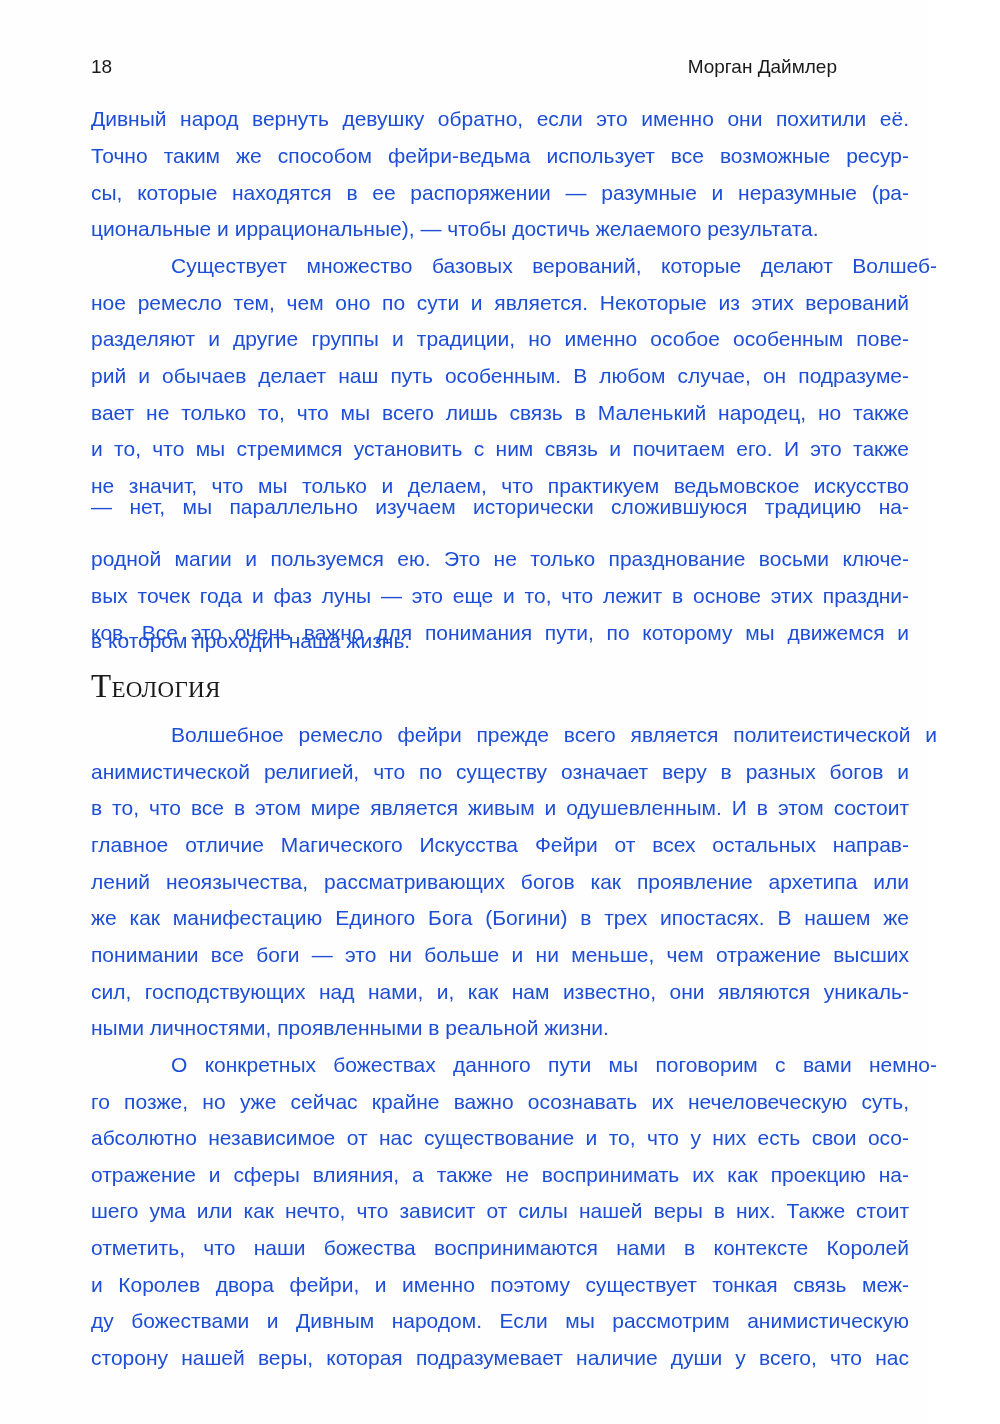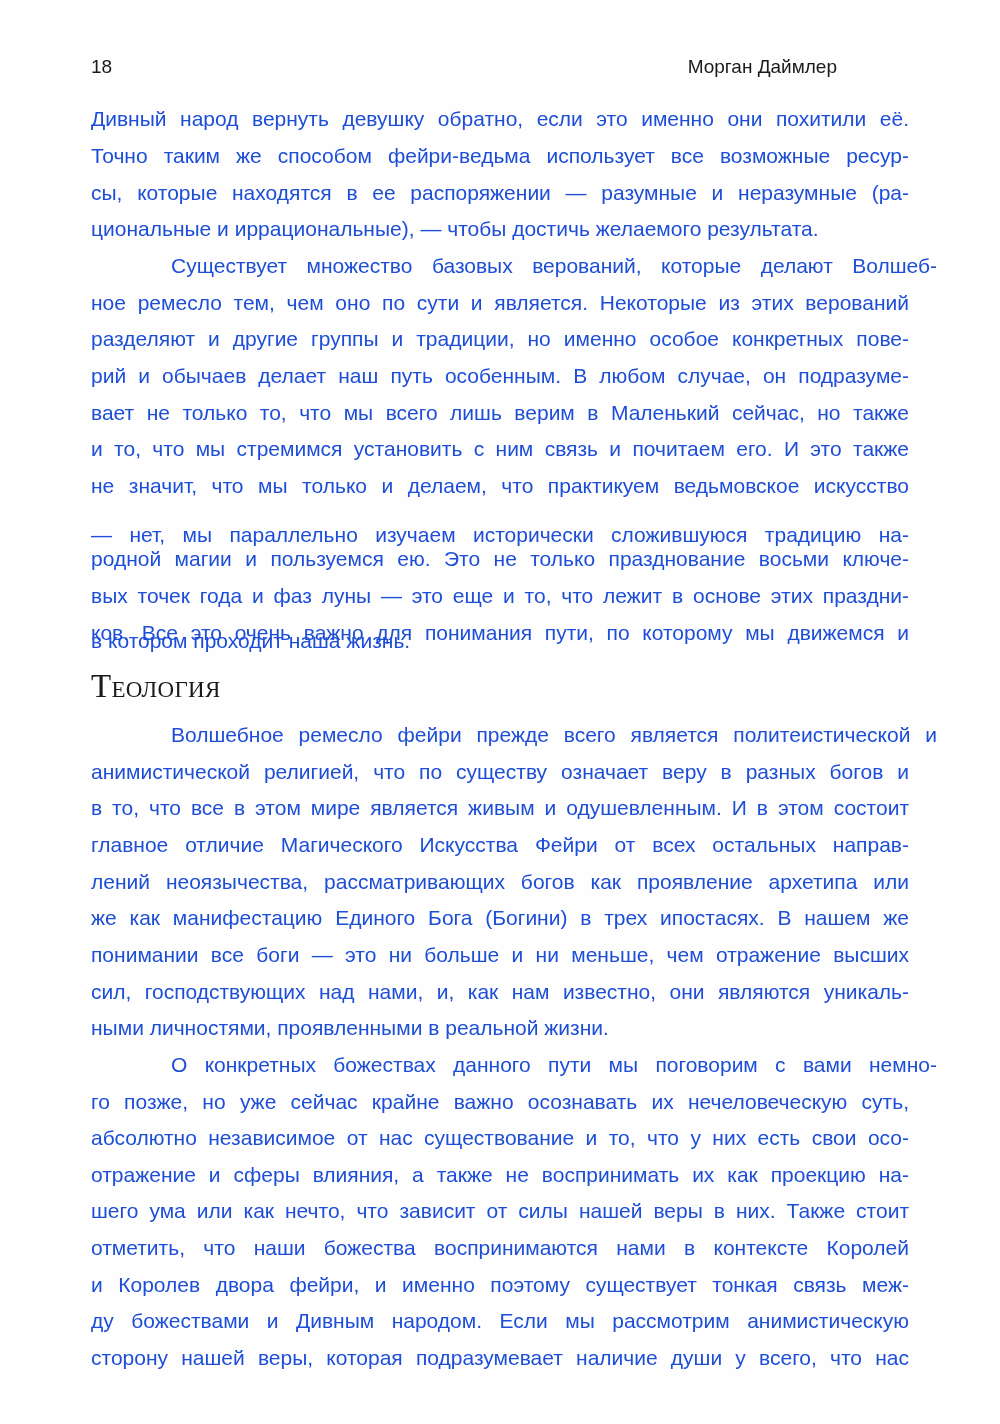--- a/index.html
+++ b/index.html
@@ -26,26 +26,26 @@
   <div>
     <div class="line" style="top:104px">Дивный народ вернуть девушку обратно, если это именно они похитили её.</div>
     <div class="line" style="top:141px">Точно таким же способом фейри-ведьма использует все возможные ресур-</div>
     <div class="line" style="top:178px">сы, которые находятся в ее распоряжении — разумные и неразумные (ра-</div>
     <div class="line last" style="top:214px">циональные и иррациональные), — чтобы достичь желаемого результата.</div>
   </div>
 
   <div>
     <div class="line indent" style="top:251px">Существует множество базовых верований, которые делают Волшеб-</div>
     <div class="line" style="top:288px">ное ремесло тем, чем оно по сути и является. Некоторые из этих верований</div>
-    <div class="line" style="top:324px">разделяют и другие группы и традиции, но именно особое конкретных пове-</div>
+    <div class="line" style="top:324px">разделяют и другие группы и традиции, но именно особое особенным пове-</div>
     <div class="line" style="top:361px">рий и обычаев делает наш путь особенным. В любом случае, он подразуме-</div>
-    <div class="line" style="top:398px">вает не только то, что мы всего лишь верим в Маленький сейчас, но также</div>
+    <div class="line" style="top:398px">вает не только то, что мы всего лишь связь в Маленький народец, но также</div>
     <div class="line" style="top:434px">и то, что мы стремимся установить с ним связь и почитаем его. И это также</div>
     <div class="line" style="top:471px">не значит, что мы только и делаем, что практикуем ведьмовское искусство</div>
-    <div class="line" style="top:520px">— нет, мы параллельно изучаем исторически сложившуюся традицию на-</div>
+    <div class="line" style="top:492px">— нет, мы параллельно изучаем исторически сложившуюся традицию на-</div>
     <div class="line" style="top:544px">родной магии и пользуемся ею. Это не только празднование восьми ключе-</div>
     <div class="line" style="top:581px">вых точек года и фаз луны — это еще и то, что лежит в основе этих праздни-</div>
     <div class="line" style="top:618px">ков. Все это очень важно для понимания пути, по которому мы движемся и</div>
     <div class="line last" style="top:626px">в котором проходит наша жизнь.</div>
   </div>
 
   <div class="heading" style="top:668px">Теология</div>
 
   <div>
     <div class="line indent" style="top:720px">Волшебное ремесло фейри прежде всего является политеистической и</div>

